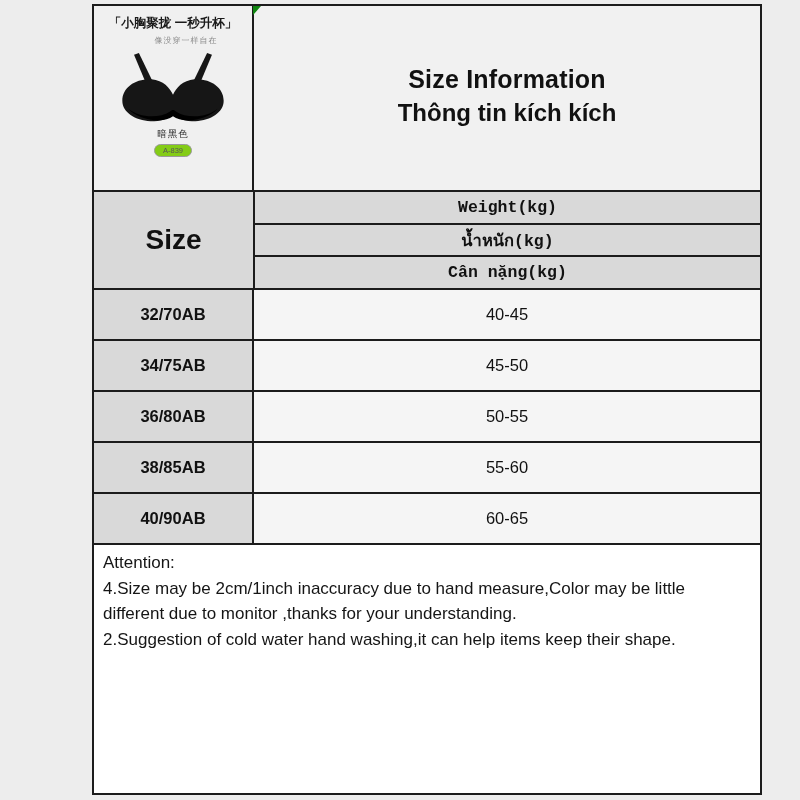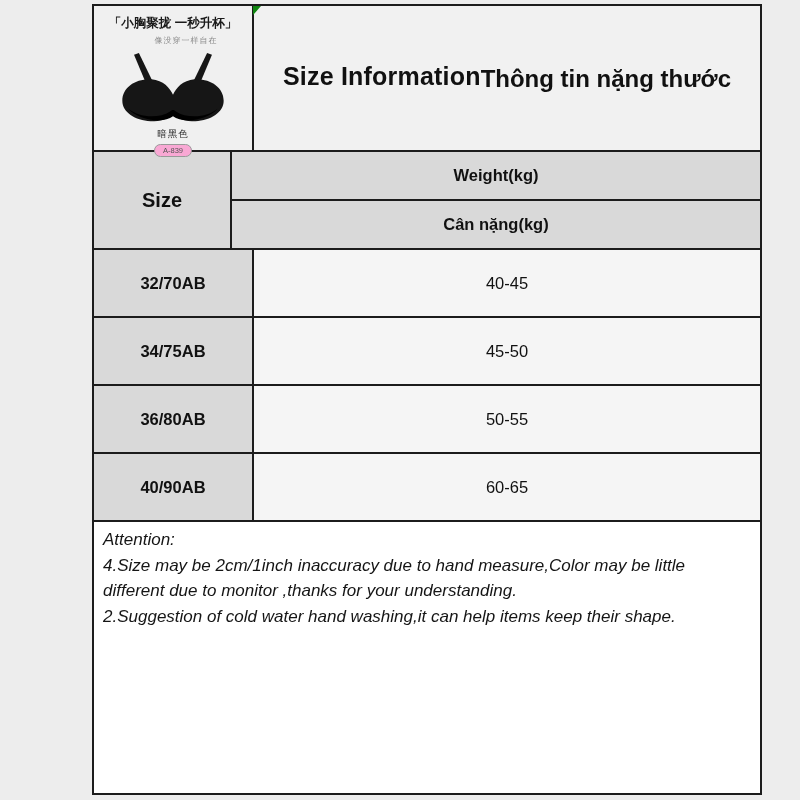--- a/index.html
+++ b/index.html
@@ -13,21 +13,21 @@
   }
   .frame {
     position:absolute; left:92px; top:4px;
     width:670px; height:791px;
     border:2px solid #1c1c1c;
     background:#f1f1f1;
     display:flex; flex-direction:column;
   }
   
   .top-section {
-    height:146px; display:flex;
+    height:186px; display:flex;
     border-bottom:2px solid #1c1c1c;
     position:relative;
   }
   .green-corner {
     position:absolute; left:159px; top:0;
     width:0; height:0;
     border-top:9px solid #118611;
     border-right:8px solid transparent;
     z-index:3;
   }
@@ -37,66 +37,65 @@
     display:flex; flex-direction:column; align-items:center;
     padding-top:9px;
   }
   .product-title { font-size:12.5px; font-weight:bold; color:#1a1a1a; white-space:nowrap; }
   .product-subtitle { font-size:8px; color:#8a8a8a; margin-top:3px; letter-spacing:1px;padding-left:26px; }
   .bra-wrap { margin-top:4px; width:118px; height:76px; }
   .product-color-label { font-size:9.5px; color:#2a2a2a; margin-top:2px; letter-spacing:1px; }
   .product-badge {
     margin-top:3px; font-size:7.5px; color:#555;
     border:1px solid #9a9a9a; border-radius:8px;
-    padding:0 8px; line-height:11px; background:#f9a8d4;
+    padding:0 8px; line-height:11px; background:#84cc16;
   }
   .title-panel {
-    flex:1; display:flex; flex-direction:row;
+    flex:1; display:flex; flex-direction:column;
     align-items:center; justify-content:center;
     text-align:center; padding-bottom:4px;
   }
   .title-en { font-size:25px; font-weight:bold; letter-spacing:0.2px; }
   .title-th { font-size:21px; font-weight:bold; margin-top:5px; }
   .title-vi { font-size:24px; font-weight:bold; margin-top:5px; }
   
   .table-header { height:98px; display:flex; border-bottom:2px solid #1c1c1c; }
   .size-head-cell {
-    width:138px; border-right:2px solid #1c1c1c;
+    width:161px; border-right:2px solid #1c1c1c;
     background:#d9d9d9;
     display:flex; align-items:center; justify-content:center;
-    font-size:20px; font-weight:bold;
+    font-size:28px; font-weight:bold;
   }
   .weight-heads { flex:1; display:flex; flex-direction:column; }
   .weight-head-cell {
     flex:1; background:#d9d9d9;
     border-bottom:2px solid #1c1c1c;
     display:flex; align-items:center; justify-content:center;
-    font-size:16.5px; font-weight:bold;
+    font-size:16.5px; font-weight:bold;font-family:Liberation Mono, monospace;
   }
   .weight-head-cell:last-child { border-bottom:none; }
   
-  .size-row { height:68px; display:flex; border-bottom:2px solid #1c1c1c; }
+  .size-row { height:51px; display:flex; border-bottom:2px solid #1c1c1c; }
   .cell-size {
     width:160px; border-right:2px solid #1c1c1c;
     background:#d9d9d9;
     display:flex; align-items:center; justify-content:center;
     font-size:16.5px; font-weight:bold;
   }
   .cell-weight {
     flex:1; background:#f5f5f5;
     display:flex; align-items:center; justify-content:center;
     font-size:16.5px;
   }
   
   .attention-box {
     flex:1; background:#ffffff;
     padding:5px 17px 0 9px;
     font-size:17px; line-height:1.5;
     color:#151515;
-    font-style:italic;
   }
 </style>
 </head>
 <body>
 
 <div class="frame">
 
   <div class="top-section">
     <div class="green-corner"></div>
 
@@ -115,29 +114,30 @@
                    C75 71 96 69 106 60 C96 72 70 76 60 68
                    C50 76 24 72 14 60 Z" fill="#000000"></path>
         </svg>
       </div>
       <div class="product-color-label">暗黑色</div>
       <div class="product-badge">A-839</div>
     </div>
 
     <div class="title-panel">
       <div class="title-en">Size Information</div>
-      <div class="title-vi">Thông tin nặng thước</div>
+      <div class="title-vi">Thông tin kích kích</div>
     </div>
   </div>
 
   <div class="table-header">
     <div class="size-head-cell">Size</div>
     <div class="weight-heads">
   <div class="weight-head-cell">Weight(kg)</div>
 
+  <div class="weight-head-cell">น้ำหนัก(kg)</div>
 
   <div class="weight-head-cell">Cân nặng(kg)</div>
 </div>
   </div>
 
   <div>
   <div class="size-row">
     <div class="cell-size">32/70AB</div>
     <div class="cell-weight">40-45</div>
   </div>
@@ -145,20 +145,24 @@
   <div class="size-row">
     <div class="cell-size">34/75AB</div>
     <div class="cell-weight">45-50</div>
   </div>
 
   <div class="size-row">
     <div class="cell-size">36/80AB</div>
     <div class="cell-weight">50-55</div>
   </div>
 
+  <div class="size-row">
+    <div class="cell-size">38/85AB</div>
+    <div class="cell-weight">55-60</div>
+  </div>
 
   <div class="size-row">
     <div class="cell-size">40/90AB</div>
     <div class="cell-weight">60-65</div>
   </div>
 
 </div>
 
   <div class="attention-box">
     <div>Attention:</div>

